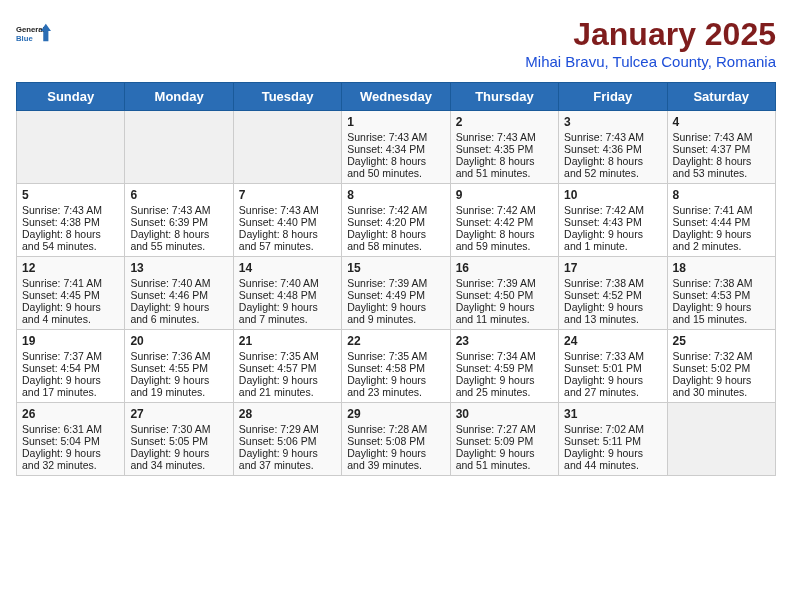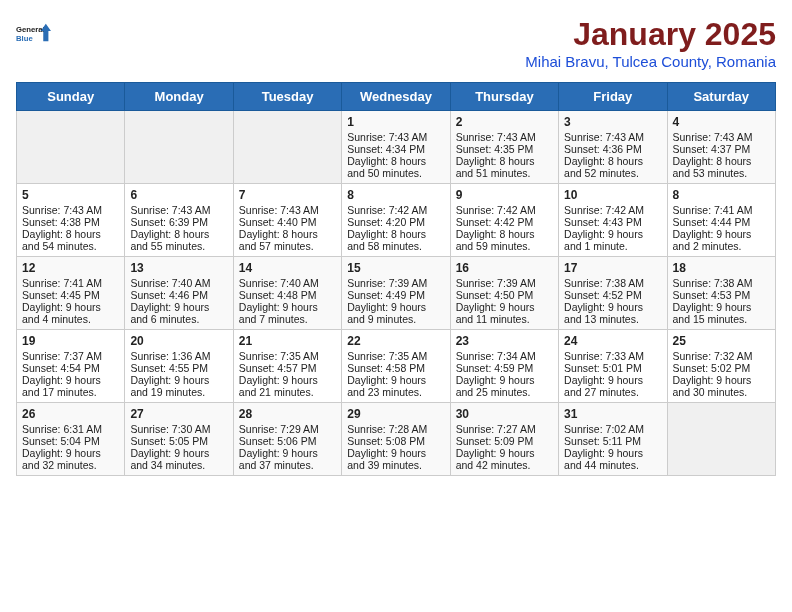--- a/index.html
+++ b/index.html
@@ -226,21 +226,21 @@
       </tr>
       <tr>
         <td>
         <span class="day-num">19</span>
         <span>Sunrise: 7:37 AM</span><br>
         <span>Sunset: 4:54 PM</span><br>
         <span>Daylight: 9 hours and 17 minutes.</span>
       </td>
         <td>
         <span class="day-num">20</span>
-        <span>Sunrise: 1:36 AM</span><br>
+        <span>Sunrise: 7:36 AM</span><br>
         <span>Sunset: 4:55 PM</span><br>
         <span>Daylight: 9 hours and 19 minutes.</span>
       </td>
         <td>
         <span class="day-num">21</span>
         <span>Sunrise: 7:35 AM</span><br>
         <span>Sunset: 4:57 PM</span><br>
         <span>Daylight: 9 hours and 21 minutes.</span>
       </td>
         <td>
@@ -290,21 +290,21 @@
         <td>
         <span class="day-num">29</span>
         <span>Sunrise: 7:28 AM</span><br>
         <span>Sunset: 5:08 PM</span><br>
         <span>Daylight: 9 hours and 39 minutes.</span>
       </td>
         <td>
         <span class="day-num">30</span>
         <span>Sunrise: 7:27 AM</span><br>
         <span>Sunset: 5:09 PM</span><br>
-        <span>Daylight: 9 hours and 42 minutes.</span>
+        <span>Daylight: 9 hours and 51 minutes.</span>
       </td>
         <td>
         <span class="day-num">31</span>
         <span>Sunrise: 7:02 AM</span><br>
         <span>Sunset: 5:11 PM</span><br>
         <span>Daylight: 9 hours and 44 minutes.</span>
       </td>
         <td class="cell-empty"></td>
       </tr>
     </tbody>

